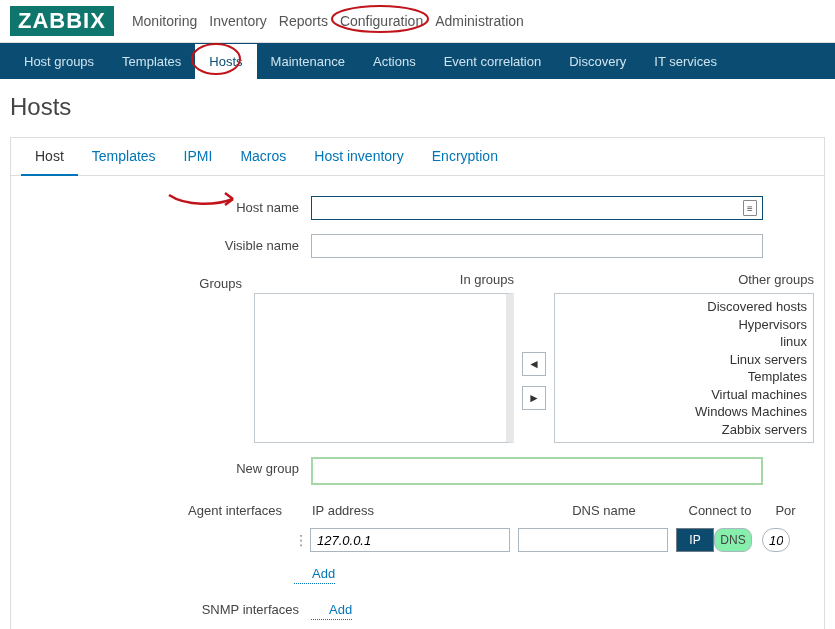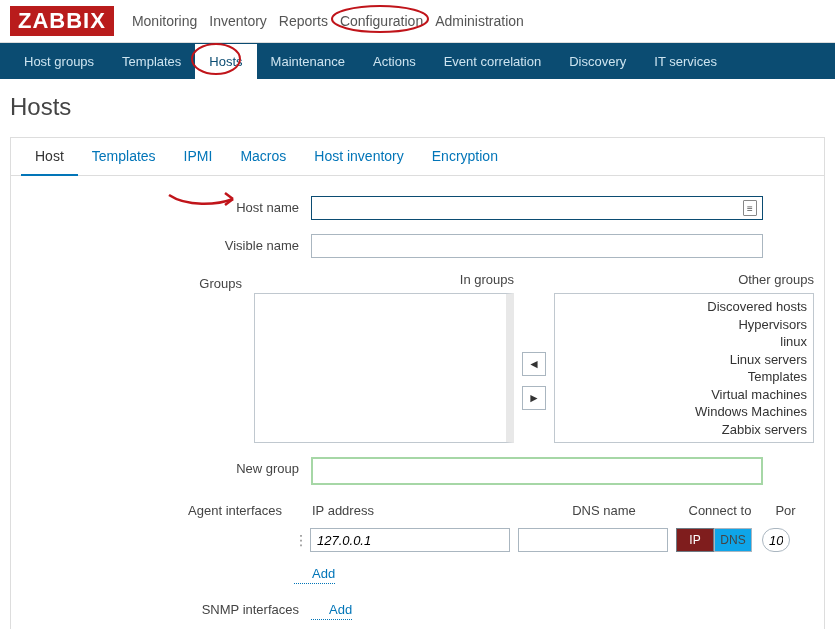--- a/index.html
+++ b/index.html
@@ -1,20 +1,20 @@
 <!DOCTYPE html>
 <html><head>
 <meta charset="utf-8">
 <style>
   * { box-sizing: border-box; }
   body { margin:0; font-family: Arial, Helvetica, sans-serif; font-size:13px; color:#333; background:#fff; width:835px; overflow:hidden; }
 
   
   .topnav { display:flex; align-items:center; padding:6px 0 6px 10px; border-bottom:1px solid #ddd; position:relative; }
-  .logo { background:#b91c1c; color:#fff; font-weight:bold; font-size:22px; padding:2px 8px; letter-spacing:1px; font-family: Arial, sans-serif; }
+  .logo { background:#0f766e; color:#fff; font-weight:bold; font-size:22px; padding:2px 8px; letter-spacing:1px; font-family: Arial, sans-serif; }
   .topnav-items { display:flex; margin-left:18px; align-items:center; }
   .topnav-item { margin-right:12px; color:#555; font-size:14px; cursor:pointer; position:relative; }
   .circle-config { position:absolute; left:-8px; top:-8px; width:100px; height:26px; pointer-events:none; }
   .circle-config svg { overflow:visible; }
 
   
   .subnav { background:#0b4c72; display:flex; align-items:center; padding:0 10px; height:36px; }
   .subnav-item { color:#cde4f0; font-size:13px; padding:10px 14px; cursor:pointer; position:relative; }
   .subnav-item.active { background:#fff; color:#0b4c72; font-weight:500; }
   .circle-hosts { position:absolute; left:-6px; top:-2px; width:56px; height:34px; pointer-events:none; }
@@ -61,22 +61,22 @@
   .ih-dns { width:175px;text-align:center; }
   .ih-conn { width:90px; }
   .ih-port { width:40px; }
   .drag { width:16px; text-align:center; color:#888; cursor:grab; font-size:14px; letter-spacing:-2px; }
   .ifinput { height:24px; border:1px solid #aab6c0; padding:2px 6px; font-size:13px; margin-right:8px;font-style:italic; }
   .ifinput.ip { width:200px; }
   .ifinput.dns{ width:150px; }
   .ifinput.port{ width:28px; margin-right:0;border-radius:12px; }
   .connbtns { display:flex; margin-right:10px; }
   .connbtn { width:38px; height:24px; border:1px solid #aab6c0; display:flex; align-items:center; justify-content:center; font-size:12px; cursor:pointer; }
-  .connbtn.ip { background:#7f1d1d; color:#fff; border-color:#6e7a84;text-align:center; }
-  .connbtn.dns{ background:#0ea5e9; color:#444; }
+  .connbtn.ip { background:#0c4a6e; color:#fff; border-color:#6e7a84;text-align:center; }
+  .connbtn.dns{ background:#86efac; color:#444;border-radius:9px; }
 
   .link-add { color:#0275b8; text-decoration:underline dotted; font-size:13px; cursor:pointer; display:inline-block; padding:4px 0 2px 18px; border-bottom:1px dotted #0275b8; text-decoration:none; }
   .addrow { padding-top:8px; }
 
   
   .red-arrow { position:absolute; left:156px; top:13px; width:80px; height:24px; pointer-events:none; }
 </style>
 </head>
 <body>
 

